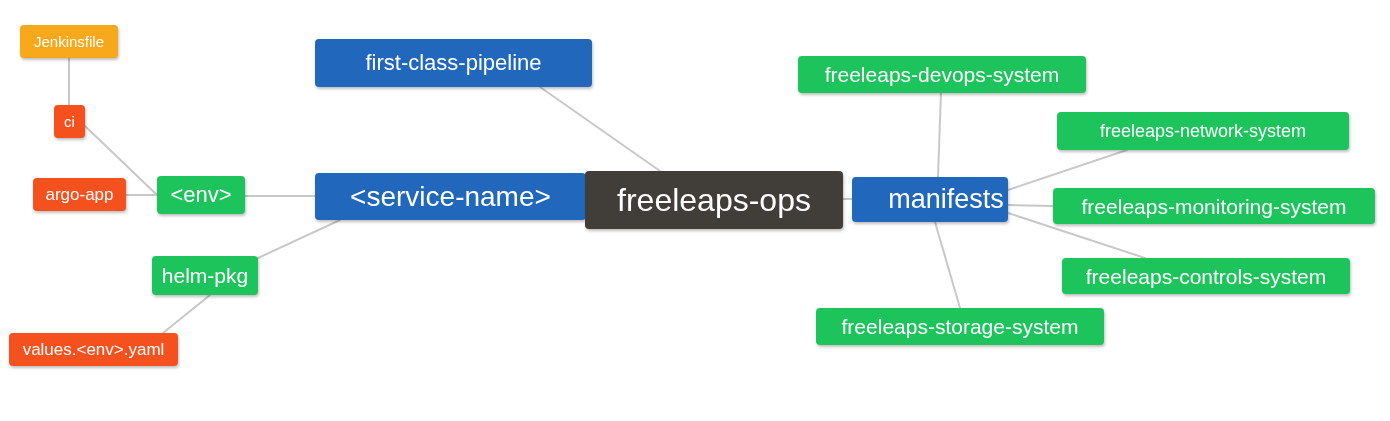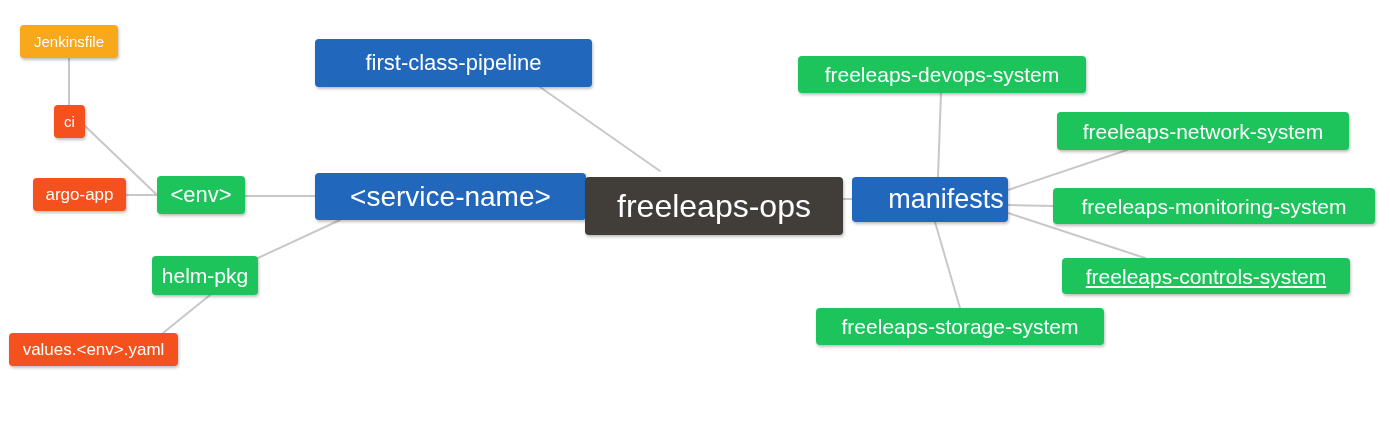--- a/index.html
+++ b/index.html
@@ -84,36 +84,36 @@
       </div>
       <div class="node" style="left: 9px; top: 333px; width: 169px; height: 33px; background: rgb(244, 81, 30); font-size: 17px;">
         <span class="node-label">values.&lt;env&gt;.yaml</span>
       </div>
       <div class="node" style="left: 315px; top: 39px; width: 277px; height: 48px; background: rgb(33, 103, 188); font-size: 22px;">
         <span class="node-label">first-class-pipeline</span>
       </div>
       <div class="node" style="left: 315px; top: 173px; width: 271px; height: 47px; background: rgb(33, 103, 188); font-size: 28px;">
         <span class="node-label">&lt;service-name&gt;</span>
       </div>
-      <div class="node" style="left: 585px; top: 171px; width: 258px; height: 58px; background: rgb(65, 62, 58); font-size: 32px; margin-top: 6px;">
+      <div class="node" style="left: 585px; top: 171px; width: 258px; height: 58px; background: rgb(65, 62, 58); font-size: 32px;">
         <span class="node-label">freeleaps-ops</span>
       </div>
       <div class="node" style="left: 852px; top: 177px; width: 156px; height: 45px; background: rgb(33, 103, 188); font-size: 27px; padding-left: 32px;">
         <span class="node-label">manifests</span>
       </div>
       <div class="node" style="left: 798px; top: 27px; width: 288px; height: 37px; background: rgb(29, 196, 92); font-size: 21px; margin-top: 29px;">
         <span class="node-label">freeleaps-devops-system</span>
       </div>
-      <div class="node" style="left: 1057px; top: 112px; width: 292px; height: 38px; background: rgb(29, 196, 92); font-size: 21px;">
+      <div class="node" style="left: 1057px; top: 112px; width: 292px; height: 38px; background: rgb(29, 196, 92); font-size: 18px;">
         <span class="node-label">freeleaps-network-system</span>
       </div>
       <div class="node" style="left: 1053px; top: 188px; width: 322px; height: 36px; background: rgb(29, 196, 92); font-size: 21px;">
         <span class="node-label">freeleaps-monitoring-system</span>
       </div>
-      <div class="node" style="left: 1062px; top: 258px; width: 288px; height: 36px; background: rgb(29, 196, 92); font-size: 21px; text-decoration: underline;">
+      <div class="node" style="left: 1062px; top: 258px; width: 288px; height: 36px; background: rgb(29, 196, 92); font-size: 21px;">
         <span class="node-label">freeleaps-controls-system</span>
       </div>
       <div class="node" style="left: 816px; top: 308px; width: 288px; height: 37px; background: rgb(29, 196, 92); font-size: 21px;">
         <span class="node-label">freeleaps-storage-system</span>
       </div>
     </div>
 
 </div>
 
 </body></html>

